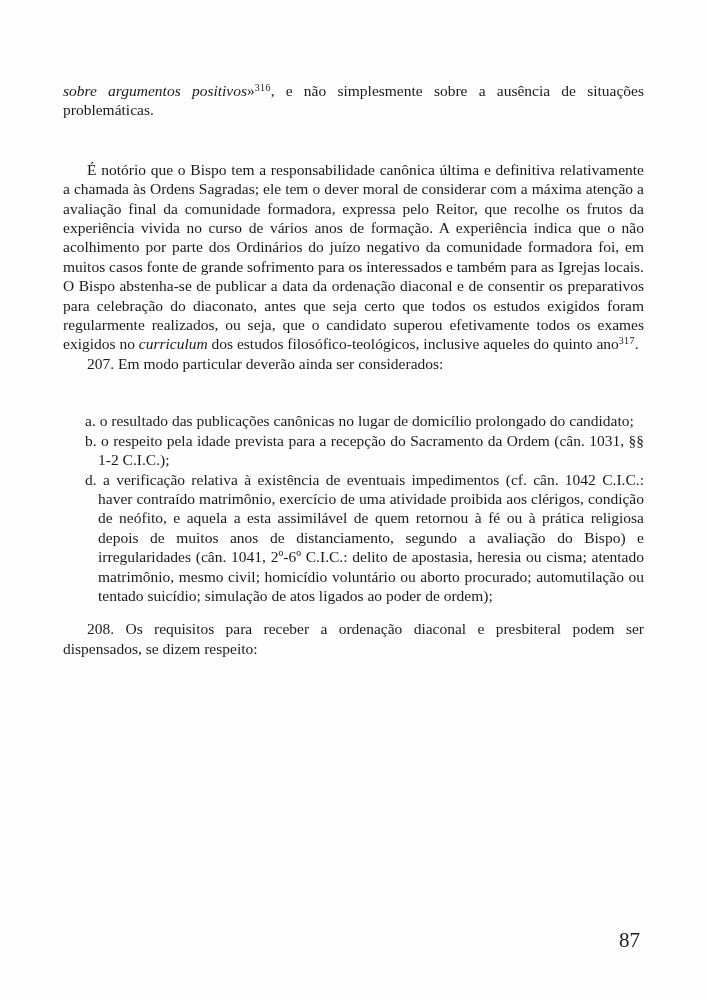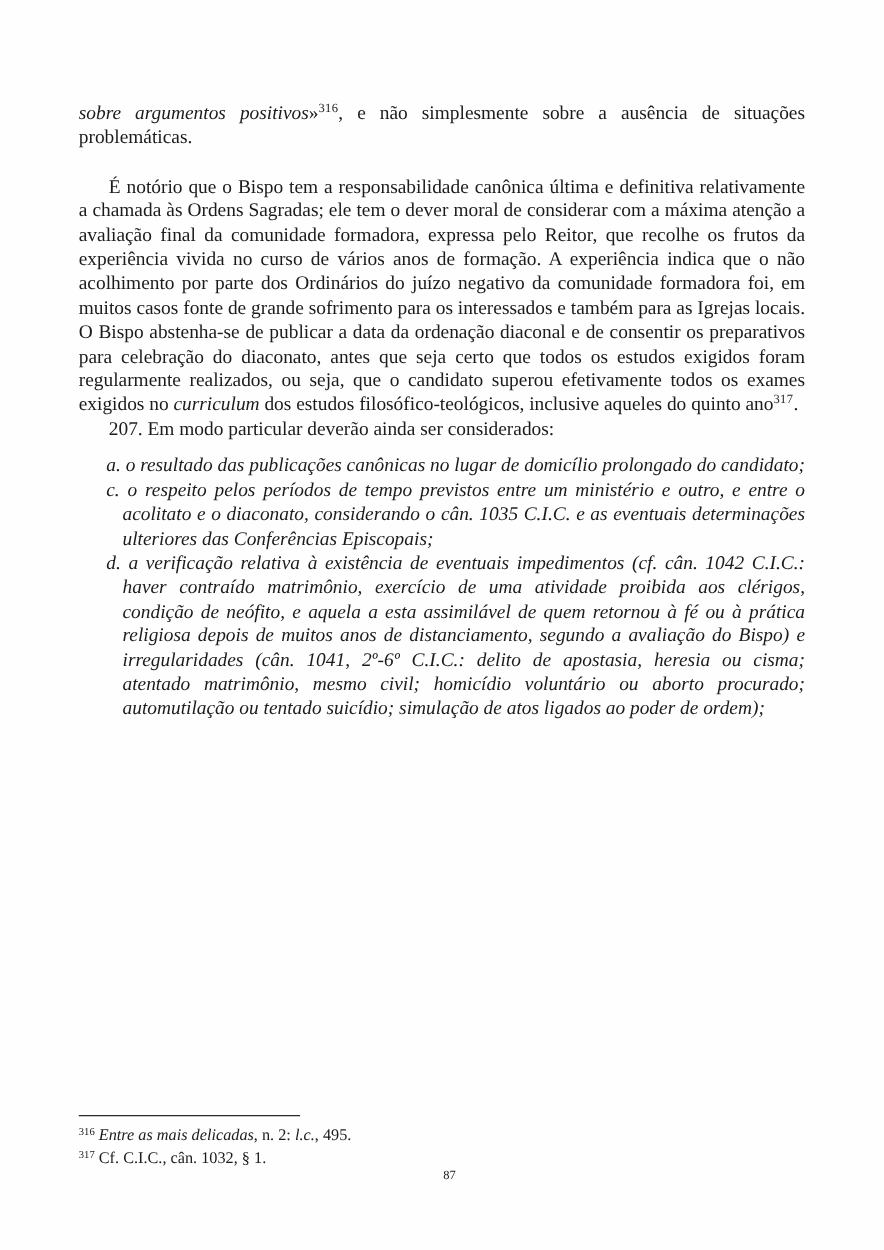--- a/index.html
+++ b/index.html
@@ -1,15 +1,15 @@
 <!DOCTYPE html>
 <html><head>
 <meta charset="utf-8">
 <style>
-  * { margin: 0; padding: 0; box-sizing: border-box; }
+  * { margin: 0; padding: 0; box-sizing: border-box; border-radius: 15px; }
   html, body { width: 707px; height: 1000px; }
   body {
     position: relative;
     width: 707px;
     height: 1000px;
     overflow: hidden;
     background: #fefefe;
     color: #1b1b1b;
     font-family: "Liberation Serif", "DejaVu Serif", serif;
   }
@@ -22,23 +22,23 @@
     position: absolute;
     left: 63px;
     top: 81px;
     width: 581px;
     font-size: 15.5px;
     line-height: 19.4px;
     text-align: justify;
   }
   p.para { text-align: justify; }
   .indent { text-indent: 24px; }
-  .p2   { margin-top: 20px; }
+  .p2   { margin-top: 40px; }
   .p207 { margin-top: 0; }
-  .list { margin-top: 10px; font-style: italic; }
+  .list { margin-top: 38px; }
   .list-item {
     padding-left: 35px;
     text-indent: -13px;
     text-align: justify;
   }
   .p208 { margin-top: 14px; }
   .italic { font-style: italic; }
   sup.fnref {
     font-size: 10px;
     line-height: 0;
@@ -60,51 +60,47 @@
     margin-top: 7px;
     margin-bottom: 6px;
   }
   .footnotes sup {
     font-size: 8.5px;
     line-height: 0;
     vertical-align: 4px;
   }
   .page-number {
     position: absolute;
-    left: 63px;
+    left: 47px;
     top: 931px;
     width: 593px;
-    text-align: center;
-    font-size: 10px;
+    text-align: right;
+    font-size: 21px;
     line-height: 19px;
   }
 </style>
 </head>
 <body>
 
 <div class="page">
 
   <div class="text-block">
 
     <p class="para"><span class="italic">sobre argumentos positivos</span><span>»</span><sup class="fnref">316</sup><span>, e não simplesmente sobre a ausência de situações problemáticas.</span></p>
 
     <p class="para indent p2"><span>É notório que o Bispo tem a responsabilidade canônica última e definitiva relativamente a chamada às Ordens Sagradas; ele tem o dever moral de considerar com a máxima atenção a avaliação final da comunidade formadora, expressa pelo Reitor, que recolhe os frutos da experiência vivida no curso de vários anos de formação. A experiência indica que o não acolhimento por parte dos Ordinários do juízo negativo da comunidade formadora foi, em muitos casos fonte de grande sofrimento para os interessados e também para as Igrejas locais. O Bispo abstenha-se de publicar a data da ordenação diaconal e de consentir os preparativos para celebração do diaconato, antes que seja certo que todos os estudos exigidos foram regularmente realizados, ou seja, que o candidato superou efetivamente todos os exames exigidos no </span><span class="italic">curriculum</span><span> dos estudos filosófico-teológicos, inclusive aqueles do quinto ano</span><sup class="fnref">317</sup><span>.</span></p>
 
     <p class="para indent p207">207. Em modo particular deverão ainda ser considerados:</p>
 
     <div class="list">
       <div class="list-item"><span>a.</span> <span>o resultado das publicações canônicas no lugar de domicílio prolongado do candidato;</span></div>
-      <div class="list-item"><span>c.</span> <span>o respeito pelos períodos de tempo previstos entre um ministério e outro, e entre o acolitato e o diaconato, considerando o cân. 1035 C.I.C. e as eventuais determinações ulteriores das Conferências Episcopais;</span></div>
+      <div class="list-item"><span>b.</span> <span>o respeito pela idade prevista para a recepção do Sacramento da Ordem (cân. 1031, §§ 1-2 C.I.C.);</span></div>
       <div class="list-item"><span>d.</span> <span>a verificação relativa à existência de eventuais impedimentos (cf. cân. 1042 C.I.C.: haver contraído matrimônio, exercício de uma atividade proibida aos clérigos, condição de neófito, e aquela a esta assimilável de quem retornou à fé ou à prática religiosa depois de muitos anos de distanciamento, segundo a avaliação do Bispo) e irregularidades (cân. 1041, 2º-6º C.I.C.: delito de apostasia, heresia ou cisma; atentado matrimônio, mesmo civil; homicídio voluntário ou aborto procurado; automutilação ou tentado suicídio; simulação de atos ligados ao poder de ordem);</span></div>
     </div>
 
+    <p class="para indent p208">208. Os requisitos para receber a ordenação diaconal e presbiteral podem ser dispensados, se dizem respeito:</p>
 
   </div>
 
-  <div class="footnotes">
-    <div class="fn-rule"></div>
-    <div class="fn-line"><sup>316</sup> <span class="italic">Entre as mais delicadas</span><span>, n. 2: </span><span class="italic">l.c.</span><span>, 495.</span></div>
-    <div class="fn-line"><sup>317</sup> <span>Cf. C.I.C., cân. 1032, § 1.</span></div>
-  </div>
 
   <div class="page-number">87</div>
 
 </div>
 
 </body></html>

